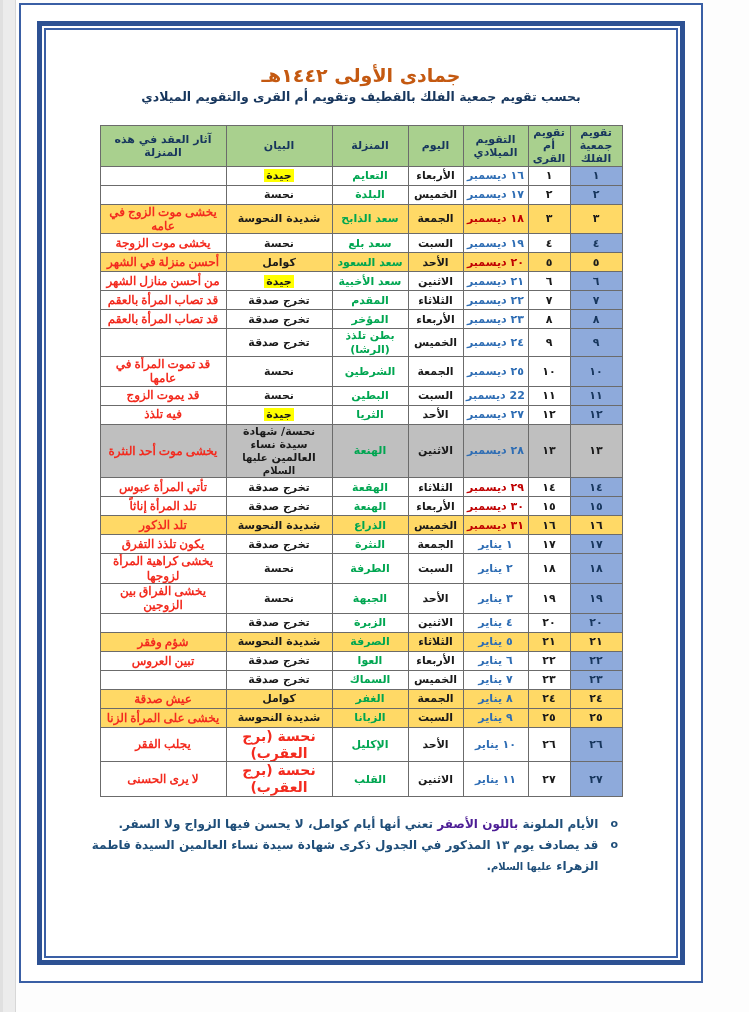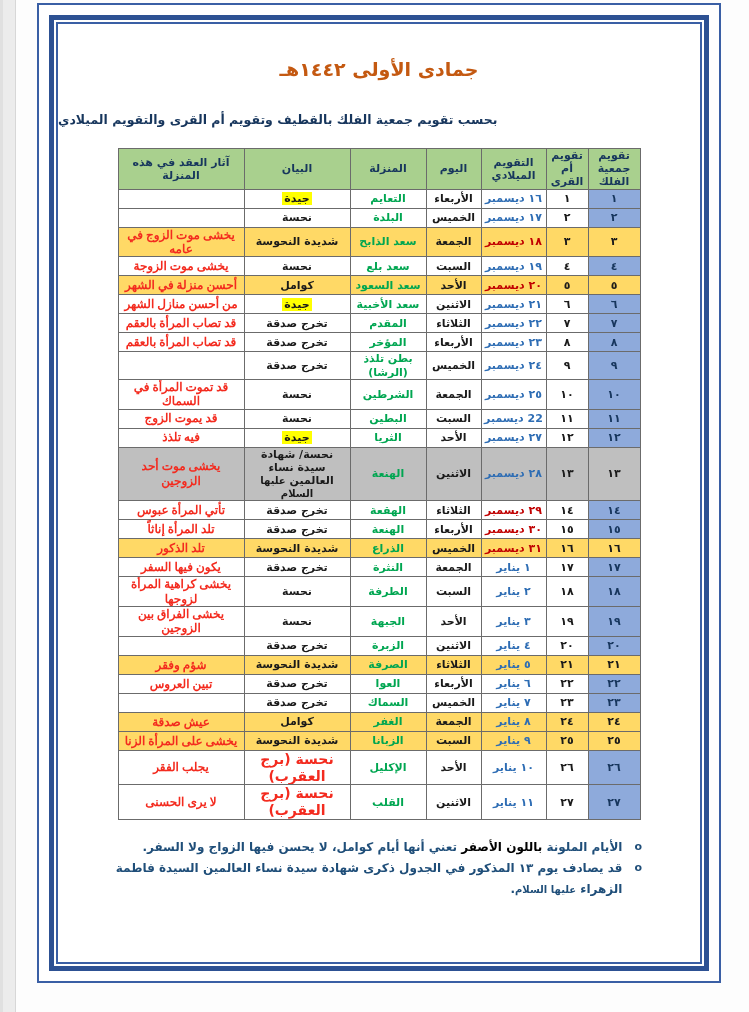--- a/index.html
+++ b/index.html
@@ -11,32 +11,32 @@
   }
   .photo {
     position:relative; width:749px; height:1012px;
     background:#fdfdfd; overflow:hidden;
   }
   .photo-edge {
     position:absolute; left:0; top:0; bottom:0; width:16px;
     background:#ececec; border-left:3px solid #e0e0e0; border-right:1px solid #d7d7d7;
   }
   .frame1 {
-    position:absolute; left:37px; top:3px; width:684px; height:980px;
-    border:2px solid #3a5fa5; padding:10px; background:#fff;
+    position:absolute; left:19px; top:3px; width:684px; height:980px;
+    border:2px solid #3a5fa5; padding:16px; background:#fff;
   }
   .frame2 { width:100%; height:100%; border:5px solid #2d5193; padding:2px; }
   .frame3 { width:100%; height:100%; border:2px solid #3a5fa5; overflow:hidden; }
 
   .page-title {
     margin-top:34px; text-align:center;
     color:#c45911; font-size:19px; font-weight:bold;
   }
   .page-subtitle {
-    margin-top:32px; text-align:left;
+    margin-top:3px; text-align:center;
     color:#17365d; font-size:12.5px; font-weight:bold;
   }
 
   table.cal {
     margin:21px auto 0; border-collapse:collapse; table-layout:fixed;
     direction:rtl;
   }
   .cal th, .cal td {
     border:1px solid #6b6b6b; text-align:center; vertical-align:middle;
     padding:0 2px; line-height:1.2; overflow:hidden;
@@ -62,21 +62,21 @@
   td.c-bayan .hl { background:#ffff00; padding:0 2px; }
   td.c-bayan.red { color:#f32b1f; font-size:14px; }
   .honorific { font-size:10px; letter-spacing:-0.5px; }
 
   .notes {
     margin:17px 58px 0 45px; color:#1f4e79;
     font-size:12px; font-weight:bold; text-align:right;
   }
   .note { display:flex; gap:12px; line-height:1.75; }
   .note-marker { font-size:11px; }
-  .note-yellow { color:#000000; }
+  .note-yellow { color:#4c1d95; }
 </style>
 </head>
 <body>
 
 <div class="photo">
   <div class="photo-edge"></div>
   <div class="frame1">
     <div class="frame2">
       <div class="frame3">
 
@@ -186,21 +186,21 @@
                 <td class="c-bayan">تخرج صدقة</td>
                 <td class="c-athar"></td>
               </tr>
               <tr class="bg-normal">
                 <td class="c-falak">١٠</td>
                 <td class="c-umm">١٠</td>
                 <td class="c-greg blue">٢٥ ديسمبر</td>
                 <td class="c-day">الجمعة</td>
                 <td class="c-manzila">الشرطين</td>
                 <td class="c-bayan">نحسة</td>
-                <td class="c-athar">قد تموت المرأة في السماك</td>
+                <td class="c-athar">قد تموت المرأة في عامها</td>
               </tr>
               <tr class="bg-normal">
                 <td class="c-falak">١١</td>
                 <td class="c-umm">١١</td>
                 <td class="c-greg blue">22 ديسمبر</td>
                 <td class="c-day">السبت</td>
                 <td class="c-manzila">البطين</td>
                 <td class="c-bayan">نحسة</td>
                 <td class="c-athar">قد يموت الزوج</td>
               </tr>
@@ -213,21 +213,21 @@
                 <td class="c-bayan"><span class="hl">جيدة</span></td>
                 <td class="c-athar">فيه تلذذ</td>
               </tr>
               <tr class="bg-gray">
                 <td class="c-falak">١٣</td>
                 <td class="c-umm">١٣</td>
                 <td class="c-greg blue">٢٨ ديسمبر</td>
                 <td class="c-day">الاثنين</td>
                 <td class="c-manzila">الهنعة</td>
                 <td class="c-bayan">نحسة/ شهادة سيدة نساء العالمين <span class="honorific">عليها السلام</span></td>
-                <td class="c-athar">يخشى موت أحد الزوجين</td>
+                <td class="c-athar">يخشى موت أحد النثرة</td>
               </tr>
               <tr class="bg-normal">
                 <td class="c-falak">١٤</td>
                 <td class="c-umm">١٤</td>
                 <td class="c-greg red">٢٩ ديسمبر</td>
                 <td class="c-day">الثلاثاء</td>
                 <td class="c-manzila">الهقعة</td>
                 <td class="c-bayan">تخرج صدقة</td>
                 <td class="c-athar">تأتي المرأة عبوس</td>
               </tr>
@@ -249,21 +249,21 @@
                 <td class="c-bayan">شديدة النحوسة</td>
                 <td class="c-athar">تلد الذكور</td>
               </tr>
               <tr class="bg-normal">
                 <td class="c-falak">١٧</td>
                 <td class="c-umm">١٧</td>
                 <td class="c-greg blue">١ يناير</td>
                 <td class="c-day">الجمعة</td>
                 <td class="c-manzila">النثرة</td>
                 <td class="c-bayan">تخرج صدقة</td>
-                <td class="c-athar">يكون فيها السفر</td>
+                <td class="c-athar">يكون تلذذ التفرق</td>
               </tr>
               <tr class="bg-normal">
                 <td class="c-falak">١٨</td>
                 <td class="c-umm">١٨</td>
                 <td class="c-greg blue">٢ يناير</td>
                 <td class="c-day">السبت</td>
                 <td class="c-manzila">الطرفة</td>
                 <td class="c-bayan">نحسة</td>
                 <td class="c-athar">يخشى كراهية المرأة لزوجها</td>
               </tr>

